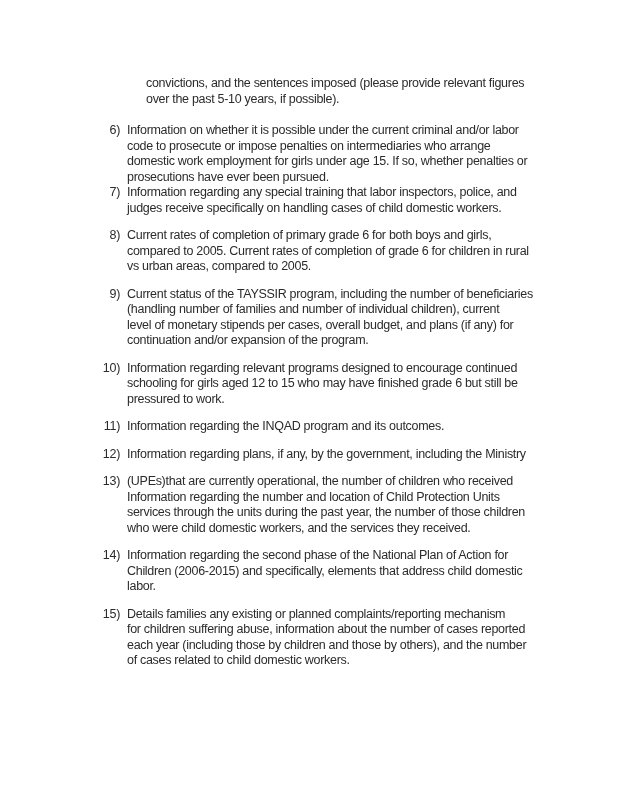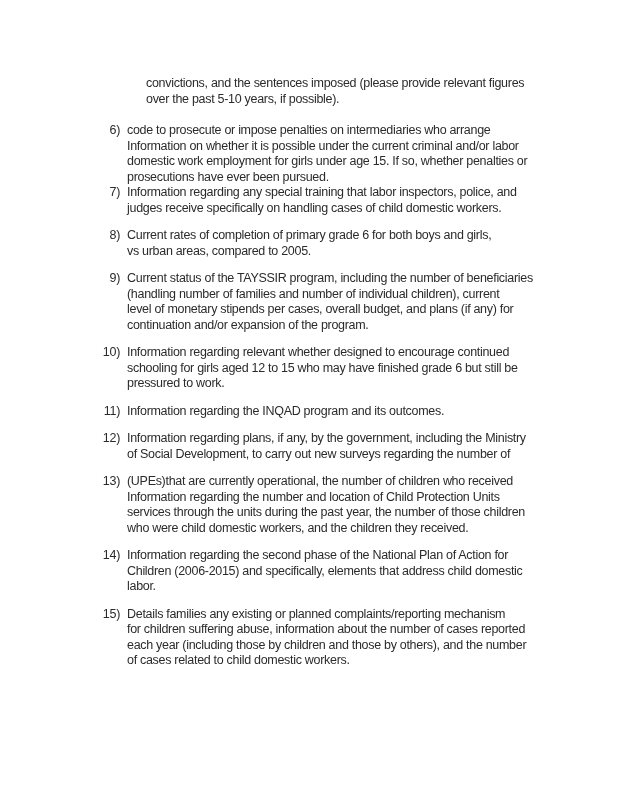--- a/index.html
+++ b/index.html
@@ -66,77 +66,77 @@
 <div class="page">
   <div class="content">
     <div class="continuation">
         <div class="line">convictions, and the sentences imposed (please provide relevant figures</div>
         <div class="line">over the past 5-10 years, if possible).</div>
       </div>
     <ol class="items">
         <li class="item">
           <span class="num">6)</span>
           <div class="body">
+            <div class="line">Information on whether it is possible under the current criminal and/or labor</div>
             <div class="line">code to prosecute or impose penalties on intermediaries who arrange</div>
-            <div class="line">Information on whether it is possible under the current criminal and/or labor</div>
             <div class="line">domestic work employment for girls under age 15. If so, whether penalties or</div>
             <div class="line">prosecutions have ever been pursued.</div>
           </div>
         </li>
         <li class="item no-gap">
           <span class="num">7)</span>
           <div class="body">
             <div class="line">Information regarding any special training that labor inspectors, police, and</div>
             <div class="line">judges receive specifically on handling cases of child domestic workers.</div>
           </div>
         </li>
         <li class="item">
           <span class="num">8)</span>
           <div class="body">
             <div class="line">Current rates of completion of primary grade 6 for both boys and girls,</div>
+            <div class="line">compared to 2005. Current rates of completion of grade 6 for children in rural</div>
             <div class="line">vs urban areas, compared to 2005.</div>
           </div>
         </li>
         <li class="item">
           <span class="num">9)</span>
           <div class="body">
             <div class="line">Current status of the TAYSSIR program, including the number of beneficiaries</div>
             <div class="line">(handling number of families and number of individual children), current</div>
             <div class="line">level of monetary stipends per cases, overall budget, and plans (if any) for</div>
             <div class="line">continuation and/or expansion of the program.</div>
           </div>
         </li>
         <li class="item">
           <span class="num">10)</span>
           <div class="body">
-            <div class="line">Information regarding relevant whether designed to encourage continued</div>
+            <div class="line">Information regarding relevant programs designed to encourage continued</div>
             <div class="line">schooling for girls aged 12 to 15 who may have finished grade 6 but still be</div>
             <div class="line">pressured to work.</div>
           </div>
         </li>
         <li class="item">
           <span class="num">11)</span>
           <div class="body">
             <div class="line">Information regarding the INQAD program and its outcomes.</div>
           </div>
         </li>
         <li class="item">
           <span class="num">12)</span>
           <div class="body">
             <div class="line">Information regarding plans, if any, by the government, including the Ministry</div>
-            <div class="line">of Social Development, to carry out new surveys regarding the number of</div>
           </div>
         </li>
         <li class="item">
           <span class="num">13)</span>
           <div class="body">
             <div class="line">(UPEs)that are currently operational, the number of children who received</div>
             <div class="line">Information regarding the number and location of Child Protection Units</div>
             <div class="line">services through the units during the past year, the number of those children</div>
-            <div class="line">who were child domestic workers, and the children they received.</div>
+            <div class="line">who were child domestic workers, and the services they received.</div>
           </div>
         </li>
         <li class="item">
           <span class="num">14)</span>
           <div class="body">
             <div class="line">Information regarding the second phase of the National Plan of Action for</div>
             <div class="line">Children (2006-2015) and specifically, elements that address child domestic</div>
             <div class="line">labor.</div>
           </div>
         </li>

